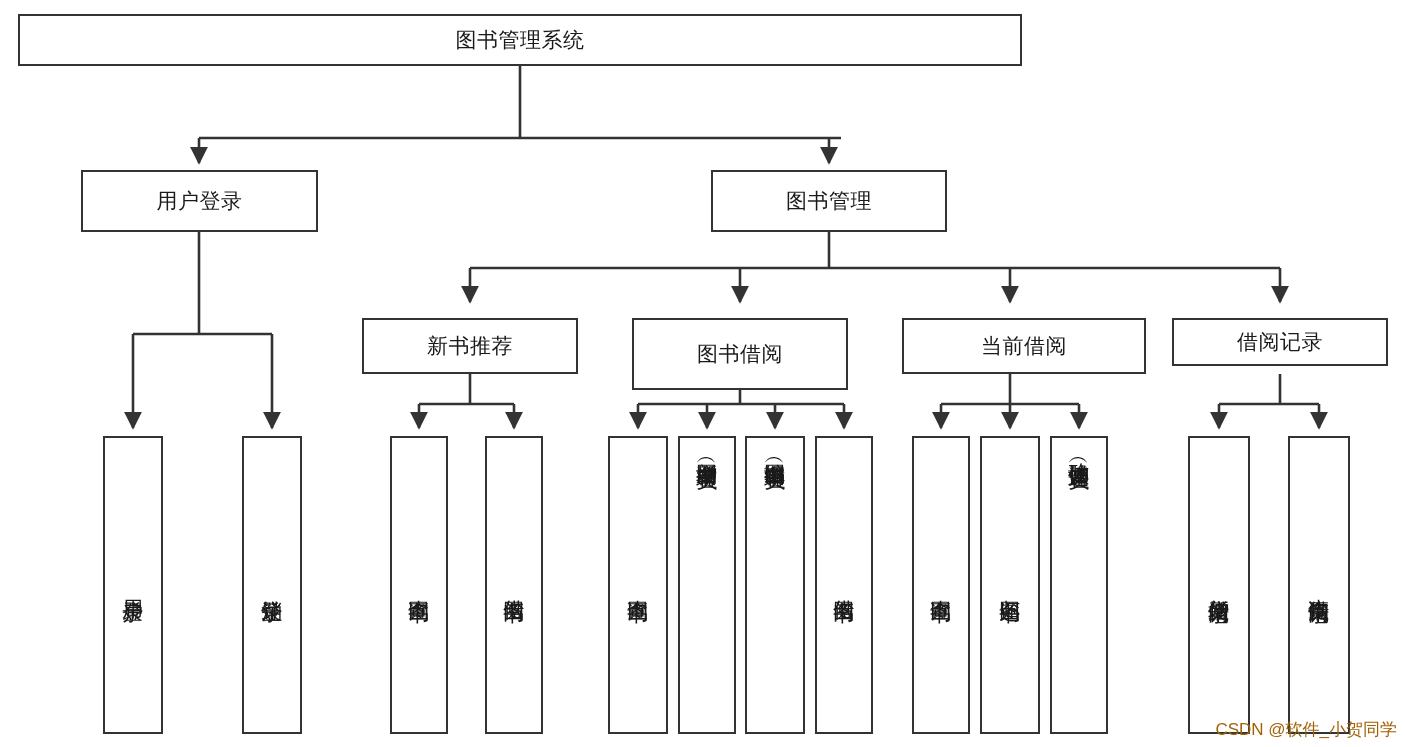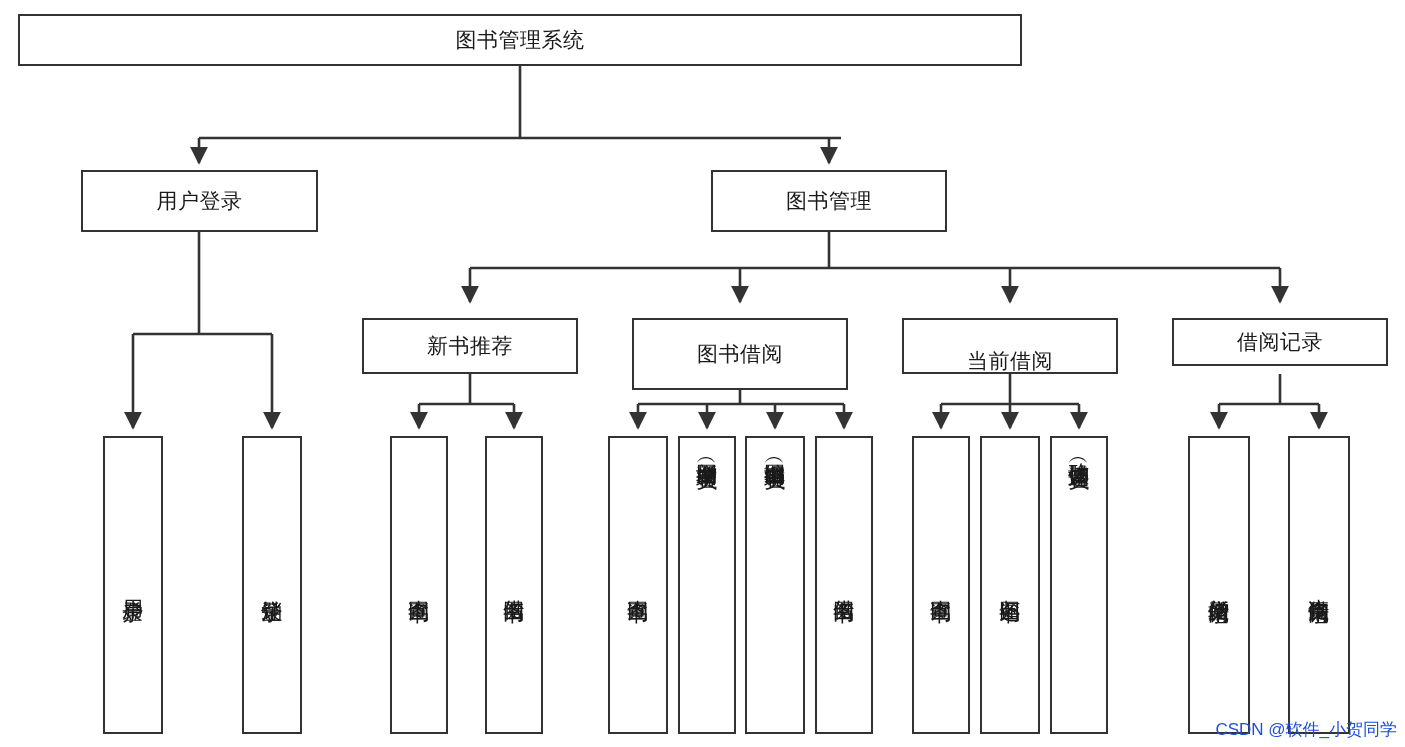--- a/index.html
+++ b/index.html
@@ -60,21 +60,21 @@
   }
   .leaf-box.center-v {
     align-items: center;
     padding-top: 0;
   }
   .watermark {
     position: absolute;
     right: 8px;
     bottom: 6px;
     font-size: 17px;
-    color: #1d4ed8;
+    color: #a16207;
     white-space: nowrap;
     pointer-events: none;
     font-family: "Liberation Sans", "DejaVu Sans", sans-serif;
   }
 </style>
 </head>
 <body>
 
 <div id="diagram-root">
 
@@ -150,21 +150,21 @@
   <div class="node-box" style="left:711px; top:170px; width:236px; height:62px;">
     <span class="node-label-h">图书管理</span>
   </div>
 
   <div class="node-box" style="left:362px; top:318px; width:216px; height:56px;">
     <span class="node-label-h">新书推荐</span>
   </div>
   <div class="node-box" style="left:632px; top:318px; width:216px; height:72px;">
     <span class="node-label-h">图书借阅</span>
   </div>
-  <div class="node-box" style="left:902px; top:318px; width:216px; height:56px;align-items:flex-end;">
+  <div class="node-box" style="left:902px; top:318px; width:244px; height:56px;">
     <span class="node-label-h">当前借阅</span>
   </div>
   <div class="node-box" style="left:1172px; top:318px; width:216px; height:48px;">
     <span class="node-label-h">借阅记录</span>
   </div>
 
   <div class="node-box leaf-box center-v" style="left:103px; top:436px; width:60px; height:298px;">
     <span class="node-label-v">用户登录</span>
   </div>
   <div class="node-box leaf-box center-v" style="left:242px; top:436px; width:60px; height:298px;">

